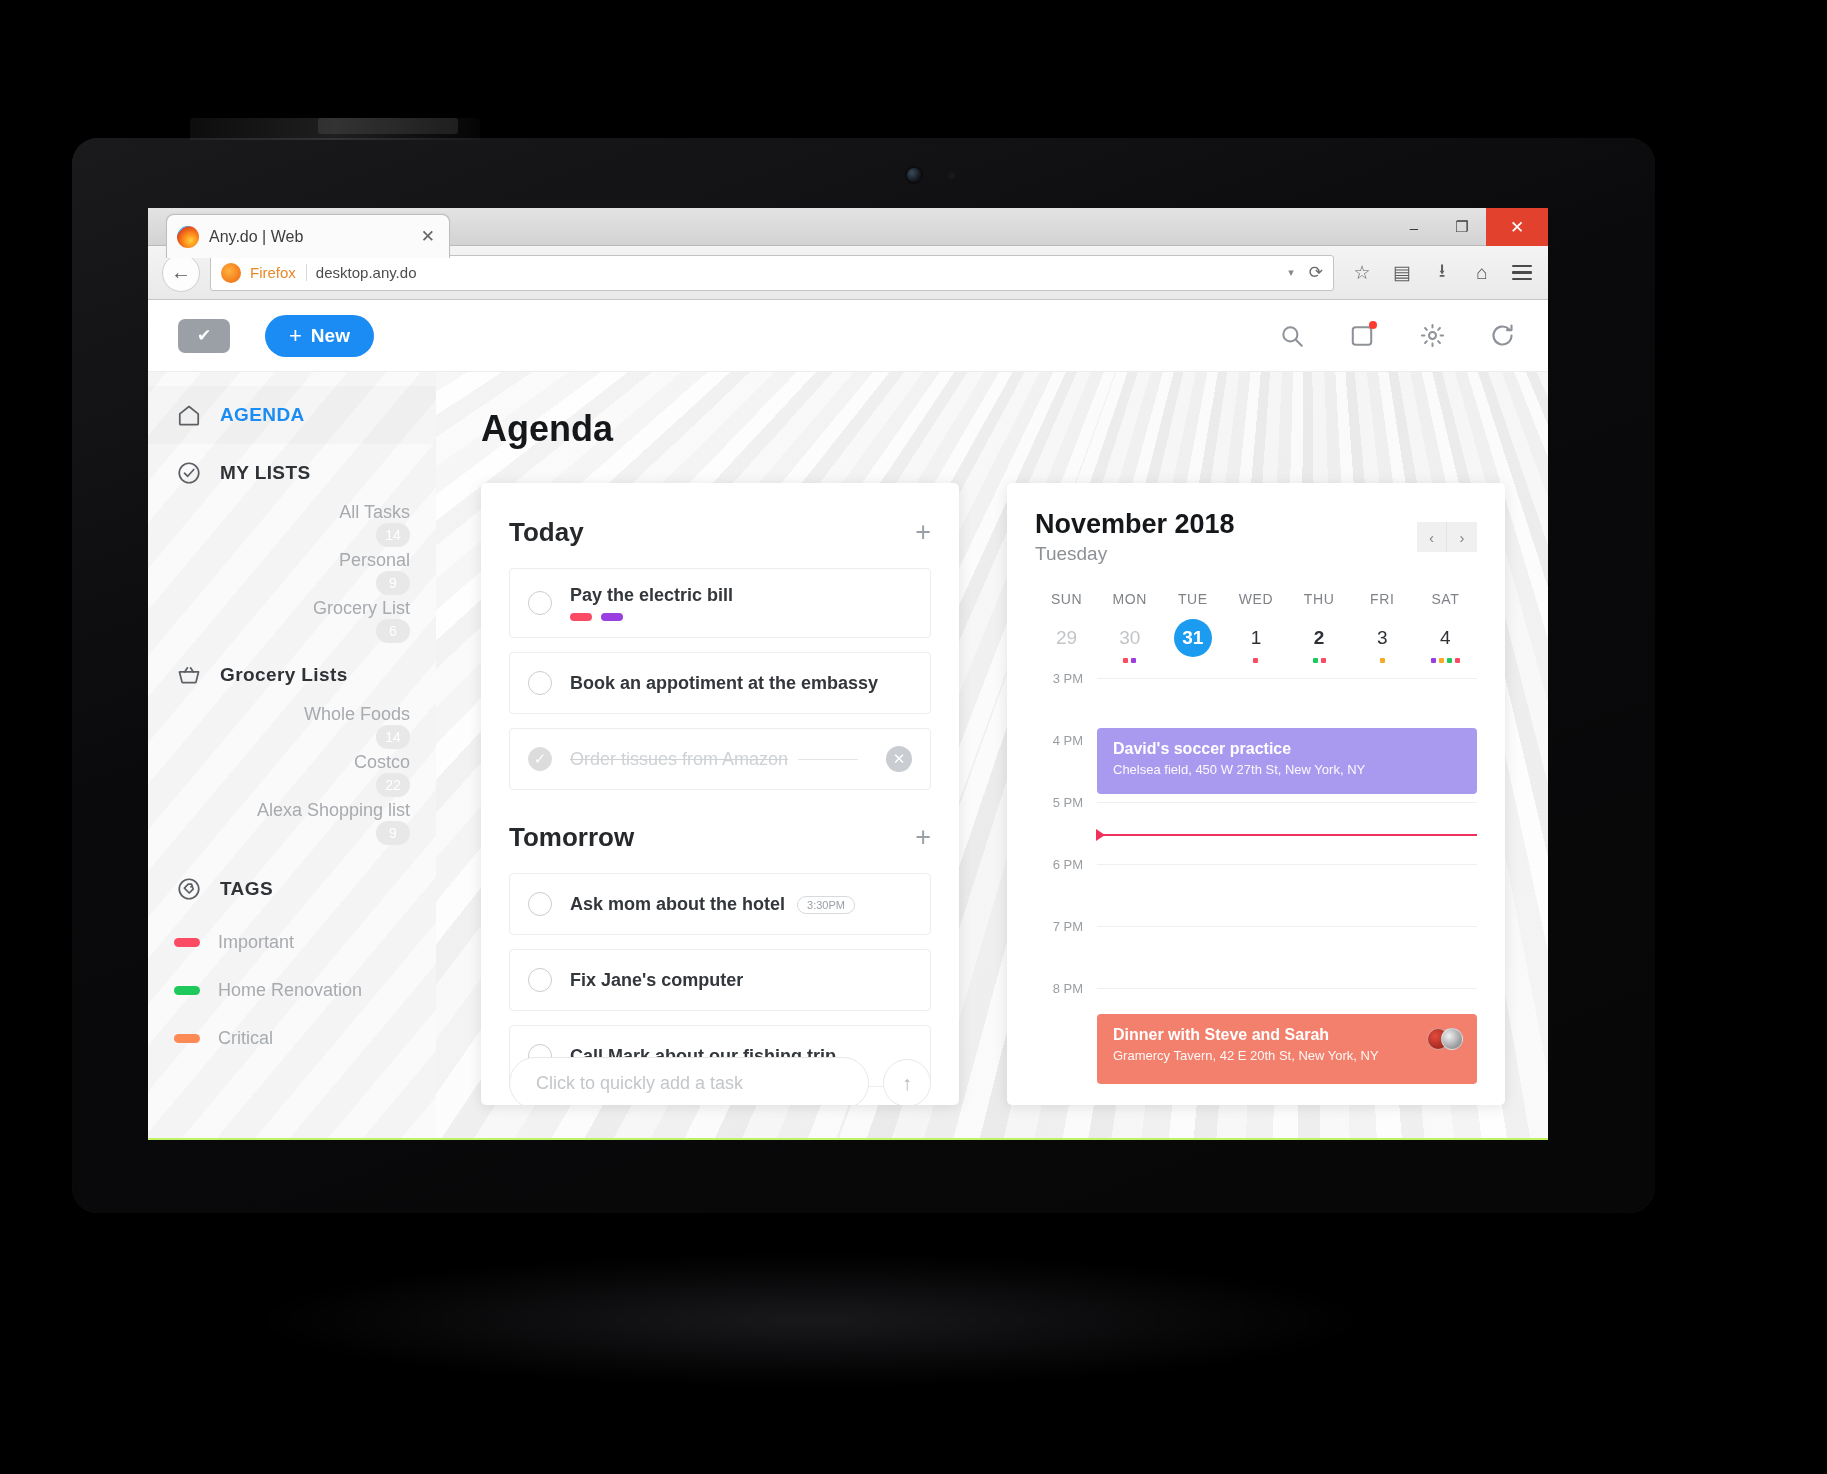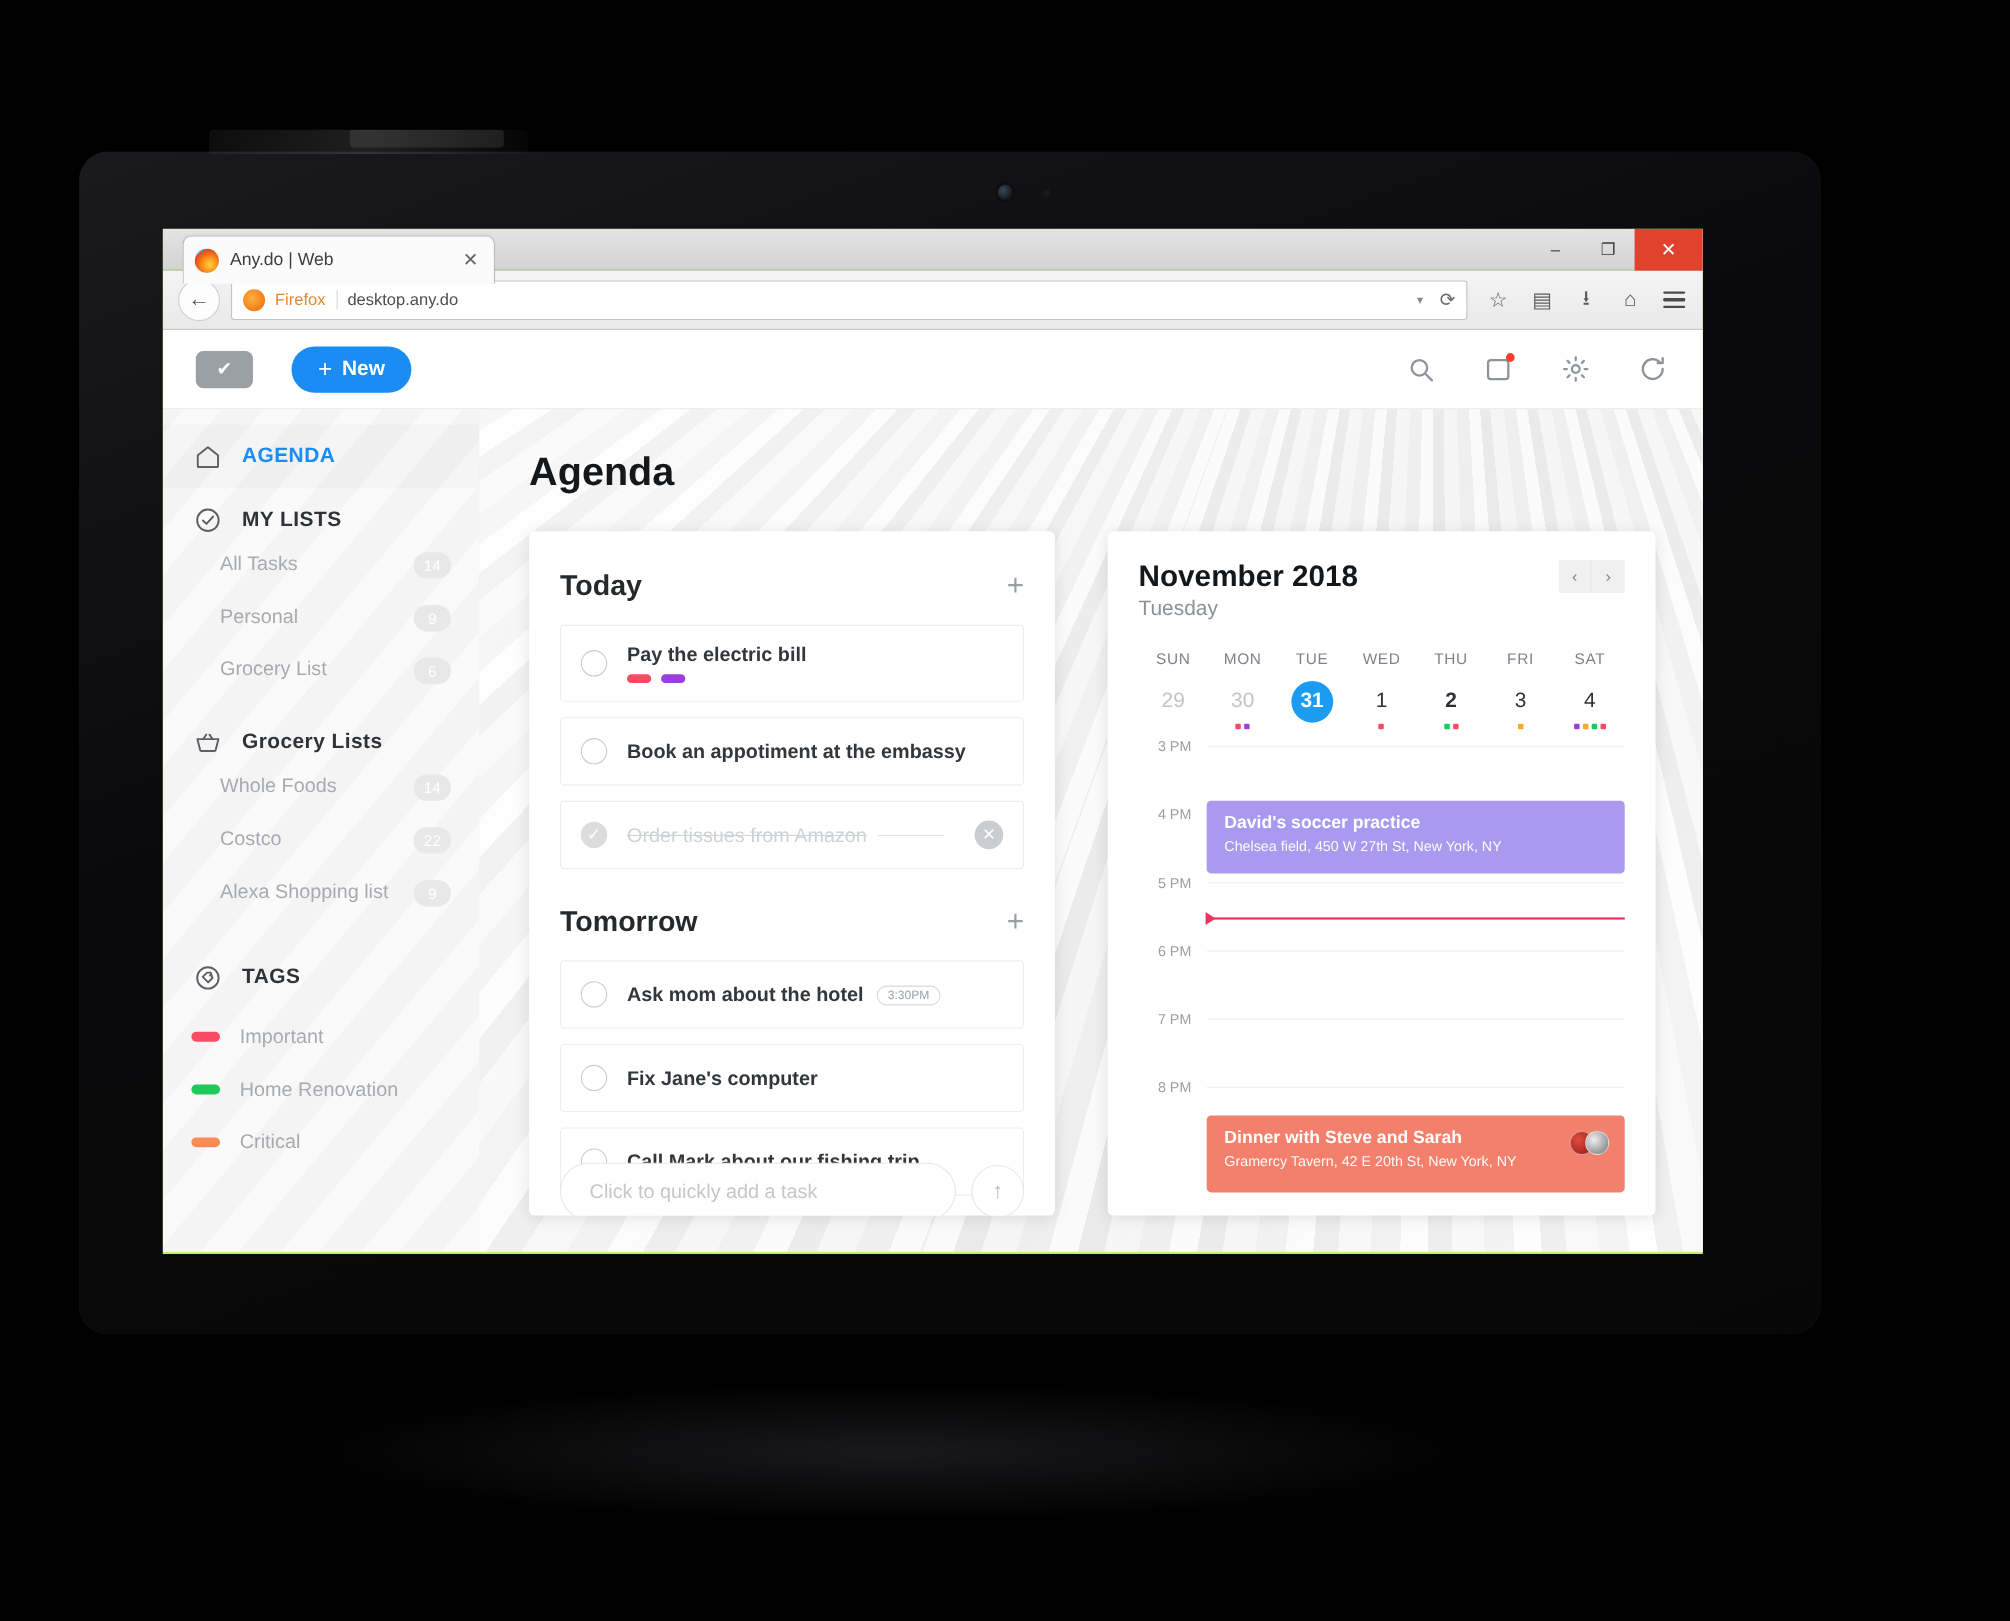--- a/index.html
+++ b/index.html
@@ -144,21 +144,21 @@
   }
   .sidebar-inner { position: relative; z-index: 2; padding-top: 14px; }
   .nav-row {
     display: flex; align-items: center; height: 58px; padding: 0 26px; gap: 16px;
   }
   .nav-row.agenda { background: rgba(0,0,0,.018); }
   .nav-ico-wrap { width: 30px; display: flex; align-items: center; justify-content: center; color: #5c6065; }
   .nav-head { font-size: 19px; font-weight: bold; letter-spacing: .4px; color: #2f3337; }
   .nav-head.active { color: #1b8cf4; }
   .list-row {
-    display: flex; align-items: flex-start; height: 48px; padding: 0 26px 0 52px;
+    display: flex; align-items: flex-end; height: 48px; padding: 0 26px 0 52px; flex-direction: column;
   }
   .list-label { font-size: 18px; color: #a7abaf; }
   .badge {
     margin-left: auto; min-width: 34px; height: 24px; border-radius: 12px;
     background: #e8e8e8; color: #fff; font-size: 14px;
     display: flex; align-items: center; justify-content: center; padding: 0 9px;
   }
   .tag-row { display: flex; align-items: center; height: 48px; padding: 0 26px 0 26px; gap: 18px; }
   .tag-pill { width: 26px; height: 9px; border-radius: 5px; flex: 0 0 auto; }
   .tag-label { font-size: 18px; color: #a7abaf; }
@@ -225,21 +225,21 @@
     flex: 1; height: 52px; border: 1px solid #e6e7e8; border-radius: 26px; background: #fff;
     display: flex; align-items: center; padding: 0 26px; color: #c4c7ca; font-size: 18px;
   }
   .quick-send {
     width: 48px; height: 48px; border-radius: 50%; border: 1px solid #e6e7e8; background: #fff;
     display: flex; align-items: center; justify-content: center; color: #b6babd; font-size: 20px;
   }
 
   
   .cal-card { width: 498px; padding: 26px 28px 0 28px; height: 622px; overflow: hidden; position: relative; }
-  .cal-head { display: flex; align-items: flex-start; }
+  .cal-head { display: flex; align-items: center; }
   .cal-month { font-size: 27px; font-weight: bold; color: #15181b; }
   .cal-day { font-size: 19px; color: #8c9196; margin-top: 3px; }
   .cal-nav { margin-left: auto; display: flex; }
   .cal-nav div {
     width: 30px; height: 30px; background: #f0f0f0; color: #7d8184;
     display: flex; align-items: center; justify-content: center; font-size: 15px;
   }
   .cal-nav div:first-child { border-right: 1px solid #e2e2e2; }
   .week { display: flex; margin-top: 26px; }
   .wd { flex: 1; text-align: center; }

